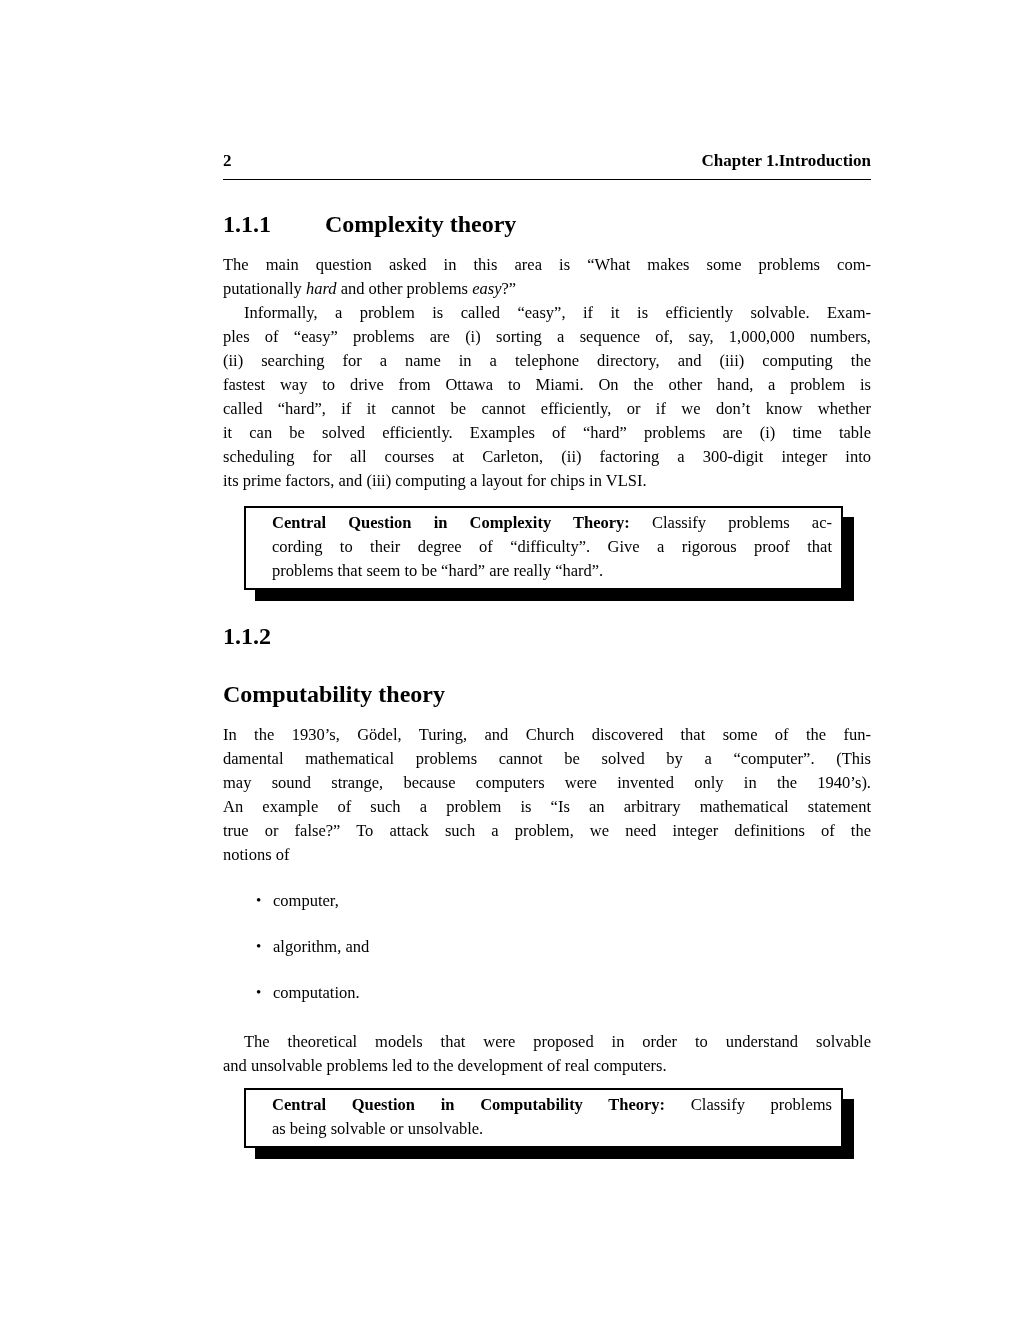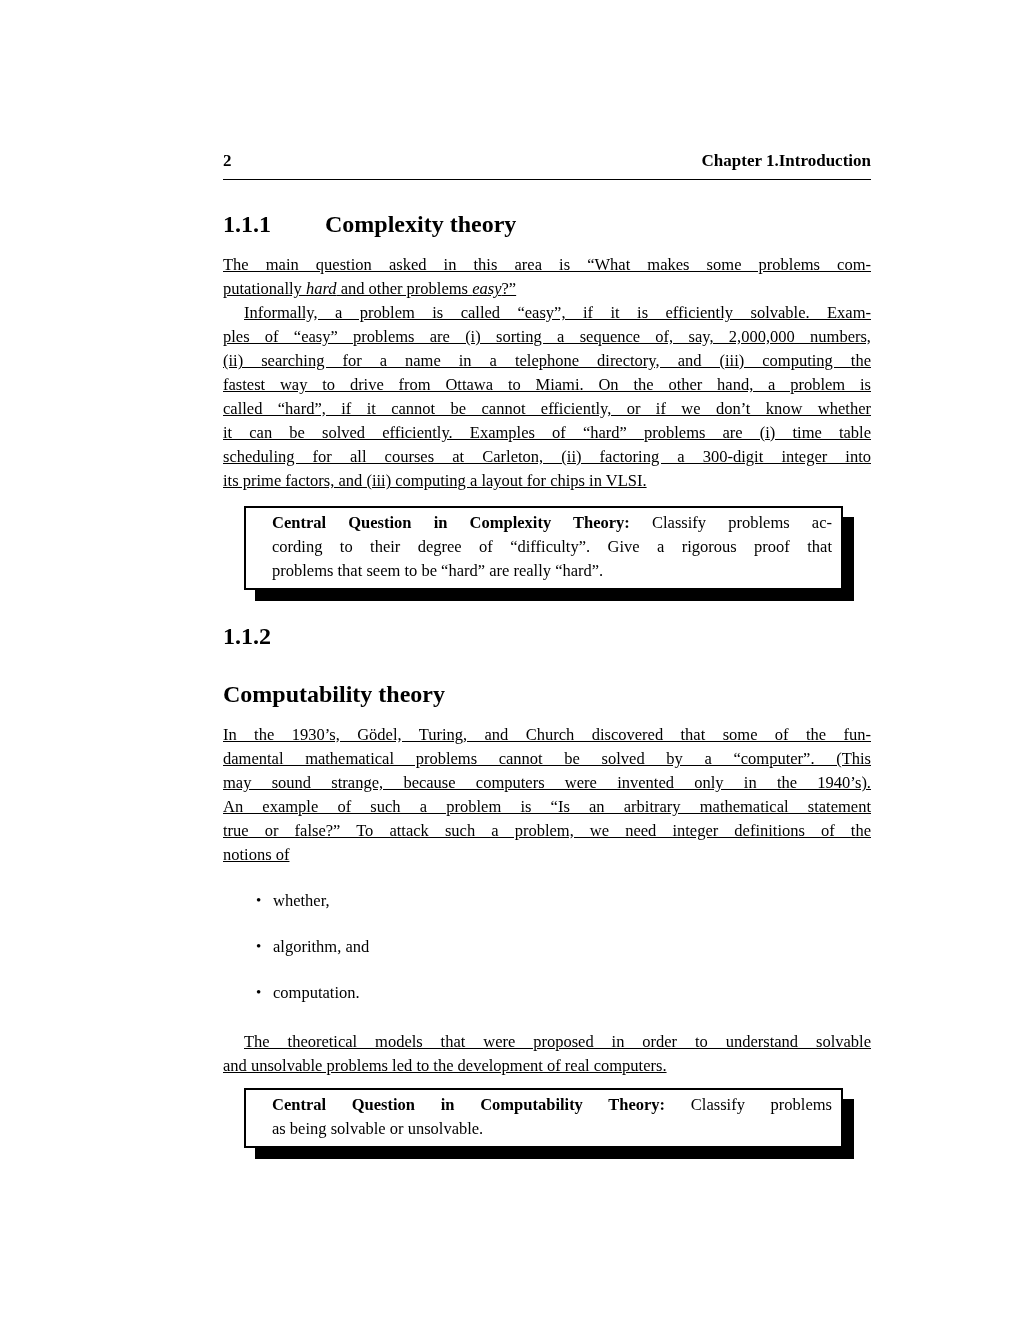--- a/index.html
+++ b/index.html
@@ -23,21 +23,21 @@
   
   .section-heading {
     font-size:24px; font-weight:bold; line-height:28px;
     margin:30px 0 0 0; display:flex;gap:30px;
   }
   .section-heading .num { margin-right:24px; }
   .section-heading.second { margin-top:32px;flex-direction:column; }
 
   
   .para { font-size:16.5px; line-height:24px; }
-  .para .line { text-align:justify; text-align-last:justify;text-decoration:underline; -moz-text-align-last:justify; }
+  .para .line { text-align:justify; text-align-last:justify; -moz-text-align-last:justify; }
   .para .line.last { text-align-last:left; -moz-text-align-last:left; }
   .para.indent .line:first-child { text-indent:21px; }
   .mt15 { margin-top:15px; }
   .mt25 { margin-top:25px; }
 
   .i { font-style:italic; }
   .b { font-weight:bold; }
 
   
   .shadowbox {
@@ -76,21 +76,21 @@
     <span class="num">1.1.1</span>
     <span>Complexity theory</span>
   </div>
 
   <div class="para mt15">
       <div class="line"><span>The main question asked in this area is “What makes some problems com-</span></div>
       <div class="line last"><span>putationally </span><span class="i">hard</span><span> and other problems </span><span class="i">easy</span><span>?”</span></div>
     </div>
   <div class="para indent">
       <div class="line"><span>Informally, a problem is called “easy”, if it is efficiently solvable. Exam-</span></div>
-      <div class="line"><span>ples of “easy” problems are (i) sorting a sequence of, say, 2,000,000 numbers,</span></div>
+      <div class="line"><span>ples of “easy” problems are (i) sorting a sequence of, say, 1,000,000 numbers,</span></div>
       <div class="line"><span>(ii) searching for a name in a telephone directory, and (iii) computing the</span></div>
       <div class="line"><span>fastest way to drive from Ottawa to Miami. On the other hand, a problem is</span></div>
       <div class="line"><span>called “hard”, if it cannot be cannot efficiently, or if we don’t know whether</span></div>
       <div class="line"><span>it can be solved efficiently. Examples of “hard” problems are (i) time table</span></div>
       <div class="line"><span>scheduling for all courses at Carleton, (ii) factoring a 300-digit integer into</span></div>
       <div class="line last"><span>its prime factors, and (iii) computing a layout for chips in VLSI.</span></div>
     </div>
 
   <div class="shadowbox first">
       <div class="line"><span class="b">Central Question in Complexity Theory:</span><span> Classify problems ac-</span></div>
@@ -108,21 +108,21 @@
       <div class="line"><span>damental mathematical problems cannot be solved by a “computer”. (This</span></div>
       <div class="line"><span>may sound strange, because computers were invented only in the 1940’s).</span></div>
       <div class="line"><span>An example of such a problem is “Is an arbitrary mathematical statement</span></div>
       <div class="line"><span>true or false?”  To attack such a problem, we need integer definitions of the</span></div>
       <div class="line last"><span>notions of</span></div>
     </div>
 
   <ul class="bullets">
     <li>
       <span class="dot">•</span>
-      <span>whether,</span>
+      <span>computer,</span>
     </li>
     <li>
       <span class="dot">•</span>
       <span>algorithm, and</span>
     </li>
     <li>
       <span class="dot">•</span>
       <span>computation.</span>
     </li>
   </ul>

